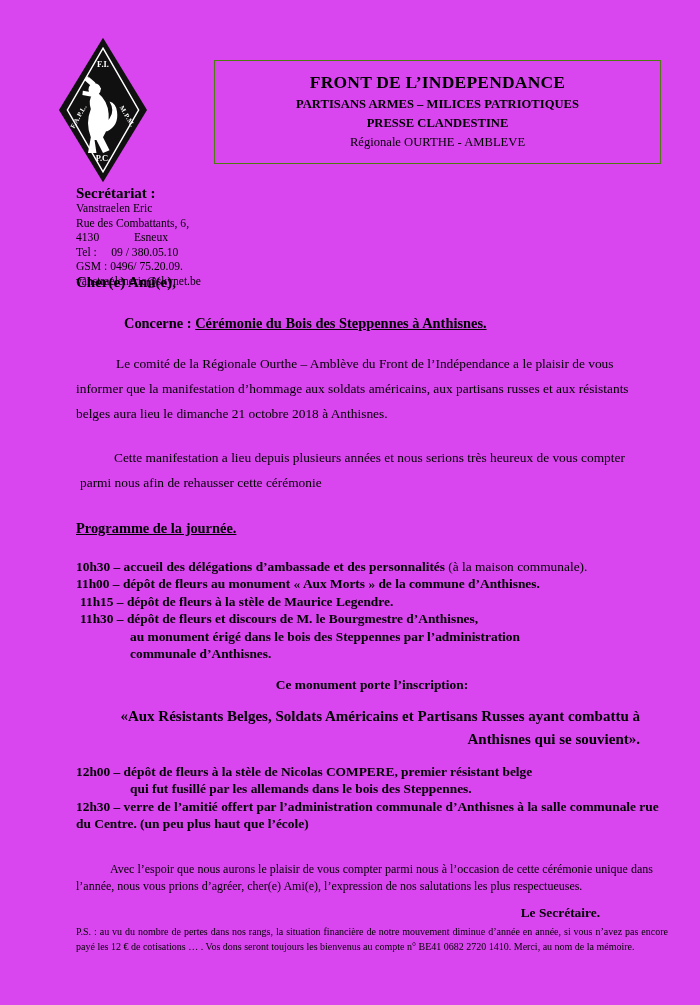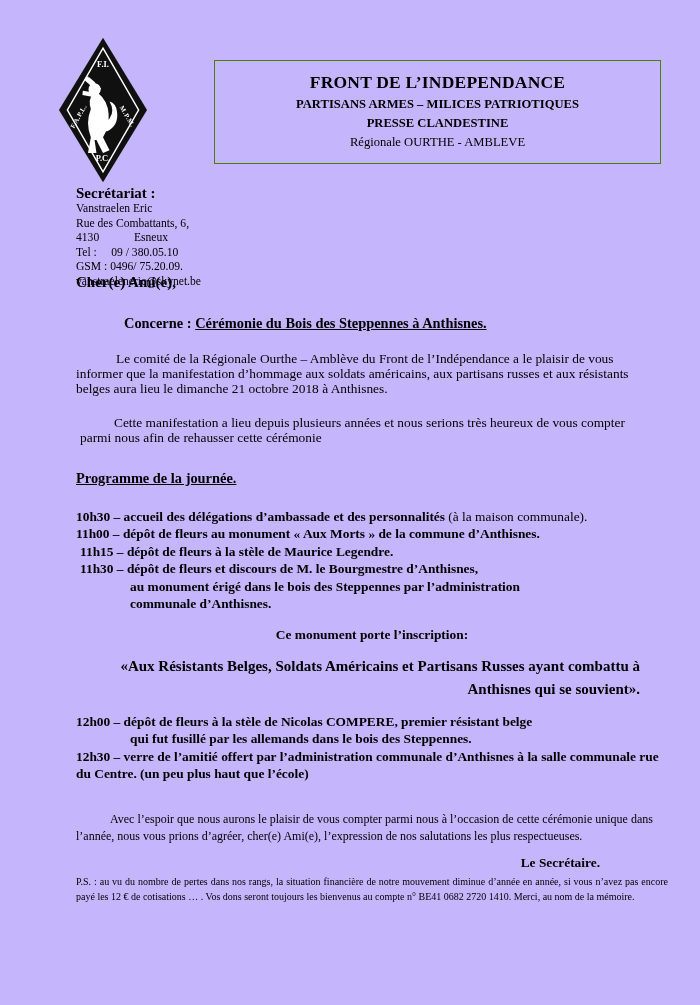--- a/index.html
+++ b/index.html
@@ -1,18 +1,18 @@
 <!DOCTYPE html>
 <html><head>
 <meta charset="utf-8">
 <style>
   * { margin:0; padding:0; box-sizing:border-box; }
   html,body { background:#fff; }
   .page {
-    position:relative; width:700px; height:1005px; background:#c4b5fd;
+    position:relative; width:700px; height:1005px; background:#d946ef;
     font-family:"Liberation Serif","DejaVu Serif",serif; color:#000; overflow:hidden;
   }
   
   .logo { position:absolute; left:56px; top:36px; width:94px; height:148px; }
   .lg { fill:#fff; font-weight:bold; font-size:9px; font-family:"Liberation Serif",serif; }
   .lg.s { font-size:7px; letter-spacing:0.5px; }
   
   .header-box {
     position:absolute; left:214px; top:60px; width:447px;
     border:1px solid #4d7c0f; text-align:center; padding:11px 8px 13px 8px;
@@ -20,21 +20,21 @@
   .h-title { font-weight:bold; font-size:17.5px; letter-spacing:0.2px; }
   .h-sub   { font-weight:bold; font-size:12.6px; margin-top:4px; }
   .h-reg   { font-size:12.6px; margin-top:4px; }
   
   .content { position:absolute; top:185px; left:8px; width:700px; padding:0 40px 0 68px; }
   .sec-label { font-weight:bold; font-size:15px; }
   .sec-line  { font-size:11.6px; line-height:14.6px; white-space:pre; }
   .salutation { text-align:left; font-weight:bold; font-size:15px; margin-top:-16px; }
   .subject { font-weight:bold; font-size:14.4px; padding-left:48px; margin-top:24px; }
   .subject-text { text-decoration:underline; }
-  .para { font-size:13.4px; line-height:15px; margin-top:19px; margin-right:18px; }
+  .para { font-size:13.4px; line-height:25px; margin-top:19px; margin-right:18px; }
   .ind40 { text-indent:40px; }
   .ind34 { text-indent:34px; }
   .pl4 { padding-left:4px; }
   .prog-title { text-align:left; font-weight:bold; font-size:14.4px; margin-top:25px; }
   .prog-title .u { text-decoration:underline; }
   .prog { margin-top:21px; }
   .prog2 { margin-top:12px; }
   .prog-line { font-weight:bold; font-size:13.4px; line-height:17.5px; }
   .prog-line .n { font-weight:normal; }
   .cont { padding-left:54px; }

